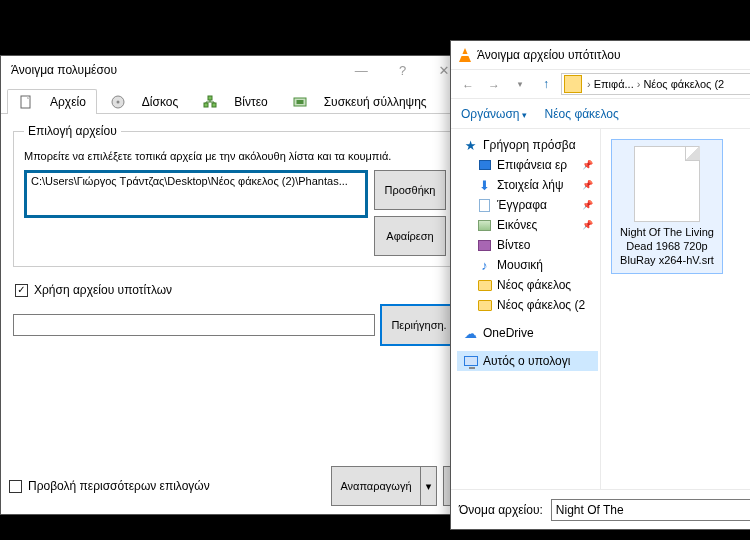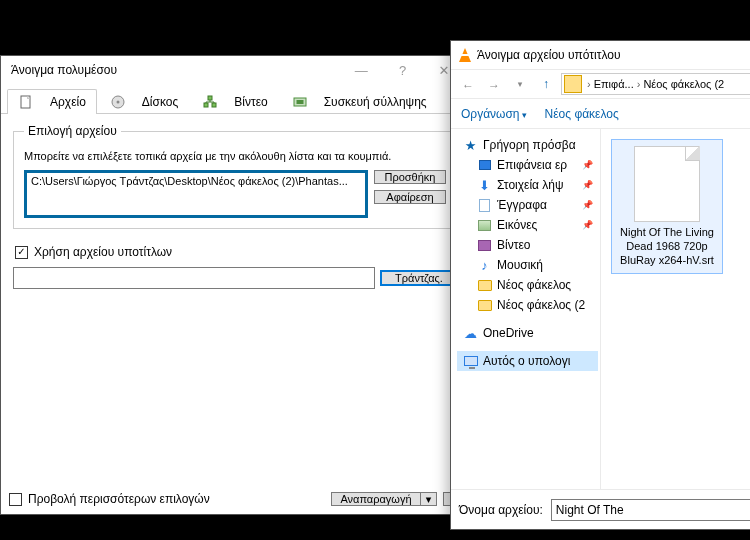--- a/index.html
+++ b/index.html
@@ -33,21 +33,21 @@
 }
 fieldset.filesel legend { font-size: 12px; padding: 0 4px; }
 .hint { font-size: 11px; margin: 4px 0 8px 0; }
 .row { display: flex; gap: 6px; }
 .filelist {
   flex: 1; height: 48px; border: 3px solid #0369a1; background: #fff; font-size: 11px;
   padding: 2px 4px; overflow: hidden;
 }
 .sidebtns { display: flex; flex-direction: column; gap: 6px; width: 72px; }
 .btn {
-  font-size: 11px; height: 14px; border: 1px solid #7a7a7a; background: #e1e1e1;
+  font-size: 11px; height: 40px; border: 1px solid #7a7a7a; background: #e1e1e1;
   display: flex; align-items: center; justify-content: center; cursor: default;
   padding: 0 6px;
 }
 .btn.focused { border: 1px solid #0078d7; outline: 1px solid #0078d7; }
 .subrow { display: flex; align-items: center; gap: 6px; margin-top: 8px; }
 .chk { display: flex; align-items: center; gap: 6px; font-size: 12px; margin: 6px 2px; }
 .chkbox { width: 13px; height: 13px; border: 1px solid #333; display: inline-flex; align-items: center; justify-content: center; font-size: 10px; line-height: 1; }
 .subinput { flex: 1; height: 22px; border: 1px solid #7a7a7a; background: #fff; }
 .bottombar {
   position: absolute; bottom: 8px; left: 8px; right: 8px;
@@ -199,21 +199,21 @@
       </div>
     </fieldset>
 
     <label class="chk">
       <span class="chkbox">✓</span>
       <span>Χρήση αρχείου υποτίτλων</span>
     </label>
 
     <div class="subrow">
       <div class="subinput"></div>
-      <div class="btn focused" style="width:76px">Τράντζας.</div>
+      <div class="btn focused" style="width:76px">Περιήγηση.</div>
     </div>
   </div>
 
   <div class="bottombar">
     <label class="chk" style="margin:0">
       <span class="chkbox"></span>
       <span>Προβολή περισσότερων επιλογών</span>
     </label>
     <span class="spacer"></span>
     <span class="split">

